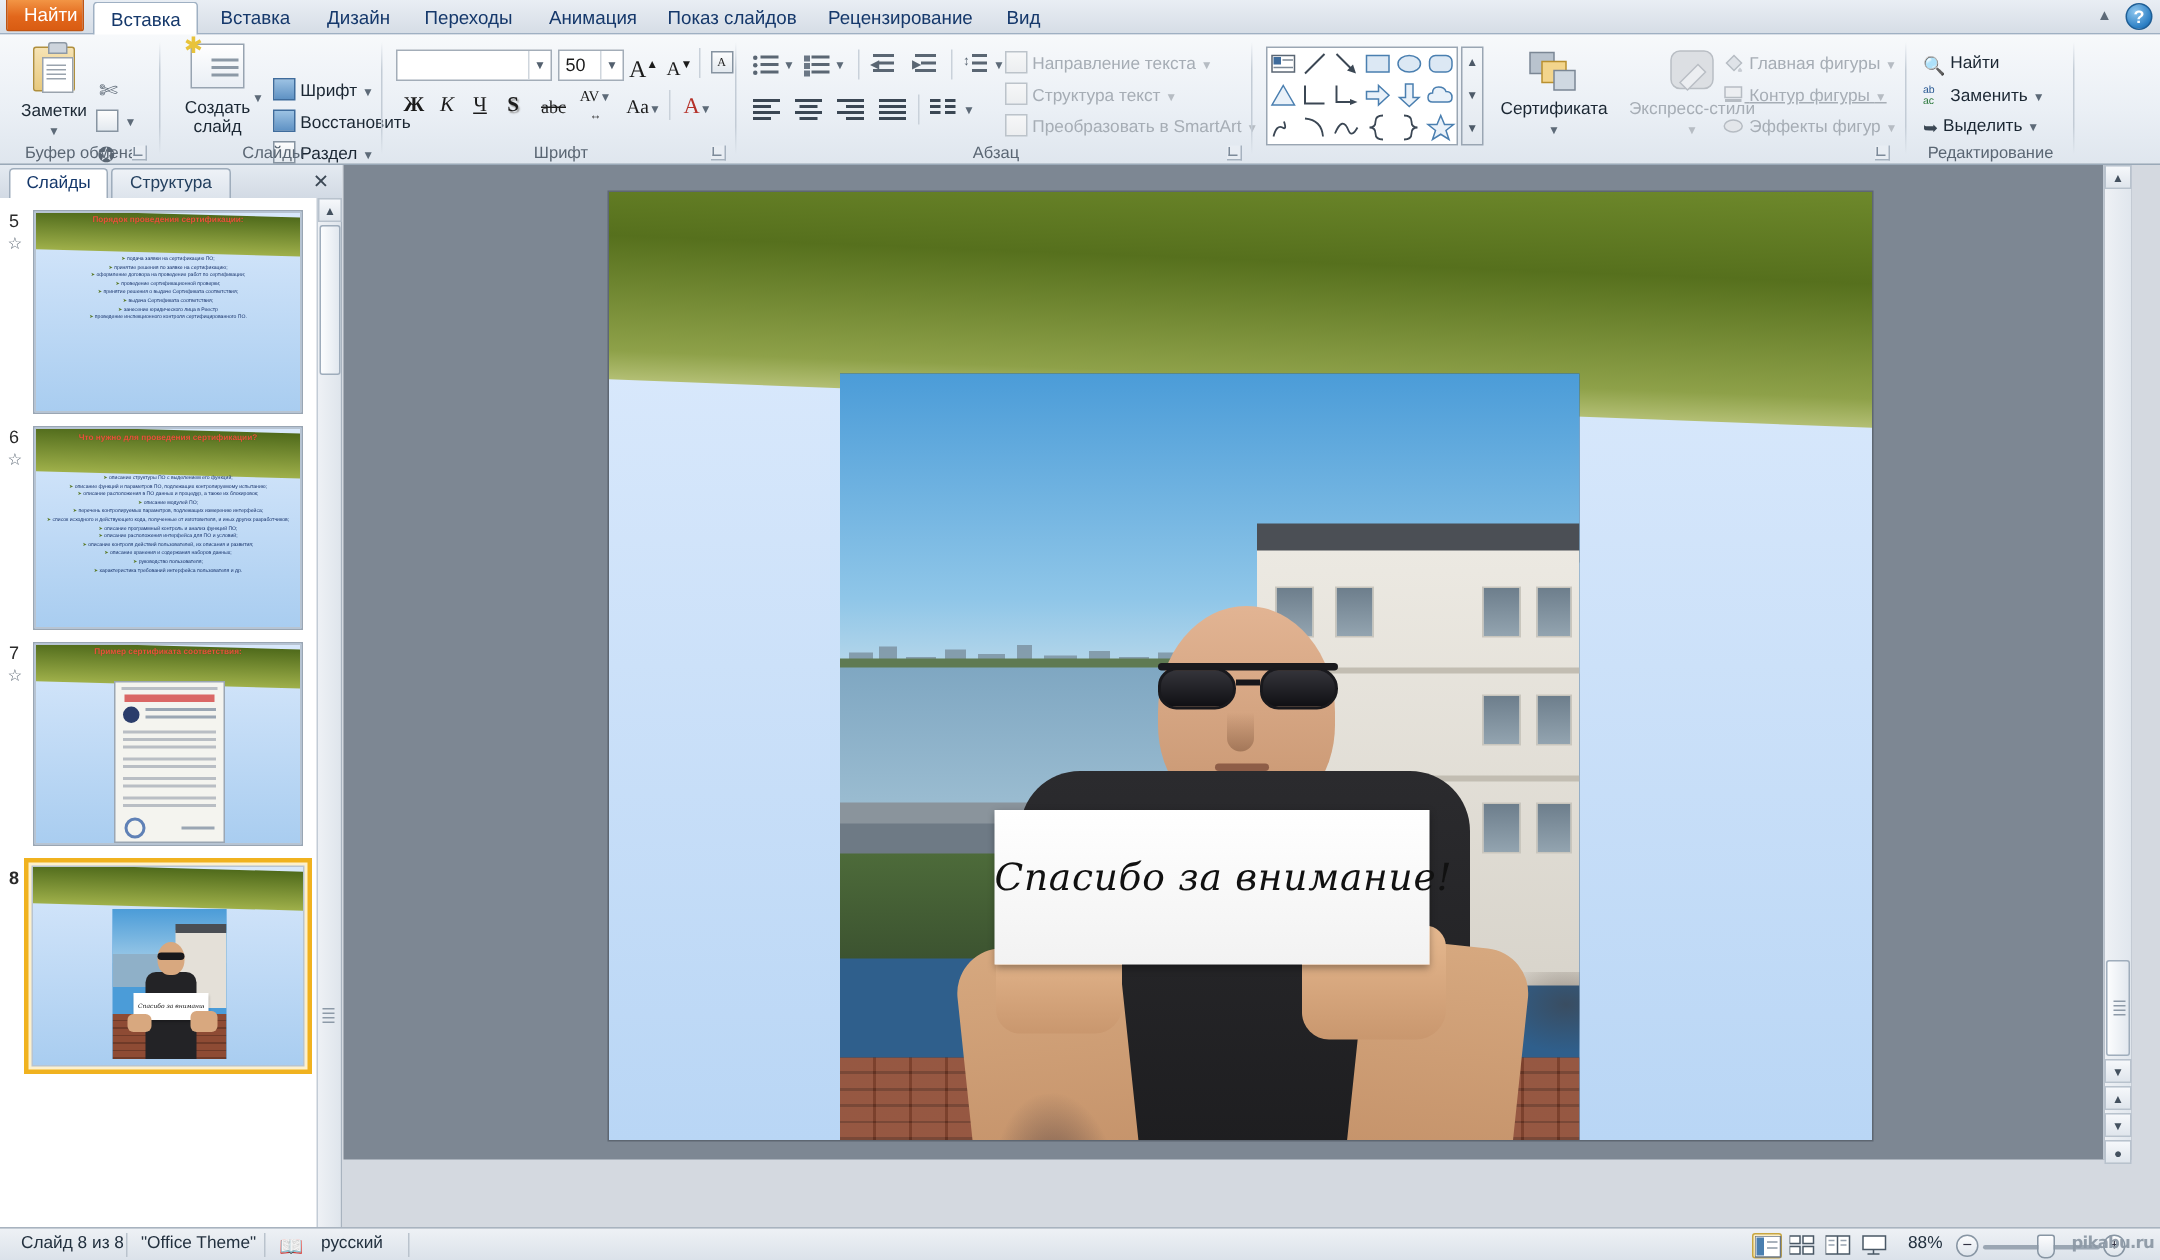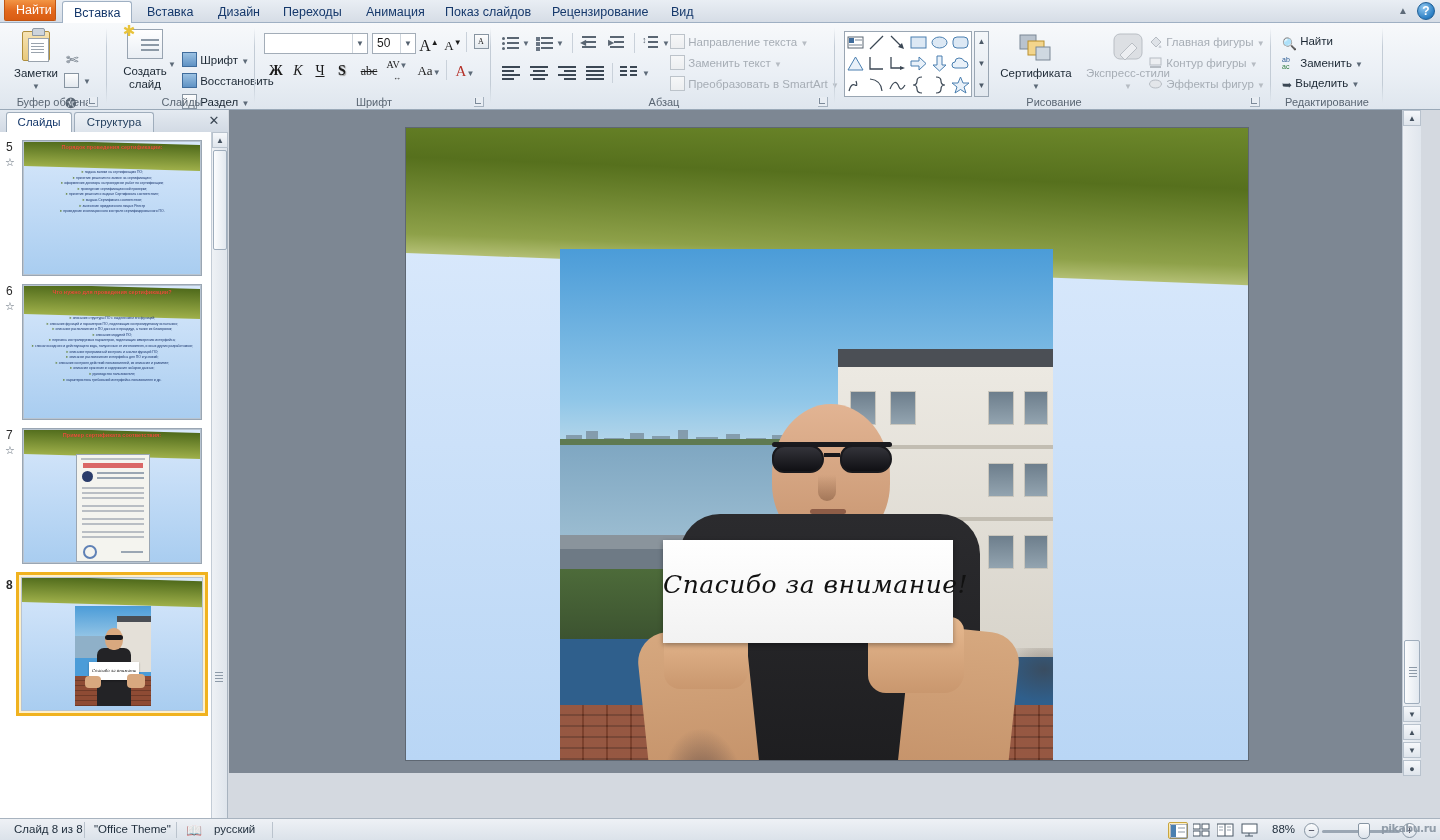--- a/index.html
+++ b/index.html
@@ -539,21 +539,21 @@
       </div>
       <span class="caret" style="position:absolute;left:150px;top:46px;">▼</span>
 
       <div class="btn-sm dim" style="left:178px;top:8px;text-align:center;">
         <span class="mini-ico dim" style="position:relative;display:inline-block;top:3px;"></span>
         <span>Направление текста</span>
         <span class="caret dim">▼</span>
       </div>
       <div class="btn-sm dim" style="left:178px;top:29px;">
         <span class="mini-ico dim" style="position:relative;display:inline-block;top:3px;"></span>
-        <span>Заменить текст</span>
+        <span>Структура текст</span>
         <span class="caret dim">▼</span>
       </div>
       <div class="btn-sm dim" style="left:178px;top:50px;">
         <span class="mini-ico dim" style="position:relative;display:inline-block;top:3px;"></span>
         <span>Преобразовать в SmartArt</span>
         <span class="caret dim">▼</span>
       </div>
       <div class="group-label">Абзац</div>
       <div class="dialog-launcher" style="left:326px;"></div>
       <div class="group-sep" style="left:342px;"></div>
@@ -648,40 +648,39 @@
       <div class="btn-sm dim" style="left:312px;top:8px;">
         <span style="display:inline-block;position:relative;top:3px;">
           <svg width="15" height="15">
               <path d="M3 8 l5 -5 l5 5 l-5 5 z" fill="#dfe3e8" stroke="#b6bcc3"></path>
               <path d="M12 11 q3 3 0 3 q-3 0 0 -3" fill="#c9ced5"></path>
             </svg>
         </span>
         <span>Главная фигуры</span>
         <span class="caret dim">▼</span>
       </div>
-      <div class="btn-sm dim" style="left:312px;top:29px;">
+      <div class="btn-sm dim" style="left:312px;top:29px;text-decoration:underline;">
         <span style="display:inline-block;position:relative;top:3px;">
           <svg width="15" height="15">
               <rect x="2" y="3" width="11" height="7" fill="#eceef1" stroke="#b6bcc3"></rect>
               <rect x="2" y="11" width="11" height="2" fill="#b6bcc3"></rect>
             </svg>
         </span>
         <span>Контур фигуры</span>
         <span class="caret dim">▼</span>
       </div>
       <div class="btn-sm dim" style="left:312px;top:50px;">
         <span style="display:inline-block;position:relative;top:3px;">
           <svg width="15" height="15">
               <ellipse cx="7.5" cy="8" rx="6" ry="4" fill="#e3e6ea" stroke="#b6bcc3"></ellipse>
             </svg>
         </span>
         <span>Эффекты фигур</span>
         <span class="caret dim">▼</span>
       </div>
-      <div class="group-label">Рисование</div>
       <div class="dialog-launcher" style="left:414px;"></div>
       <div class="group-sep" style="left:434px;"></div>
     </div>
 
     <div class="group" style="left:1272px;width:110px;">
       <div class="btn-sm" style="left:10px;top:8px;">
         <span style="display:inline-block;position:relative;top:3px;color:#2a5a94;font-size:12px;">🔍</span>
         <span>Найти</span>
       </div>
       <div class="btn-sm" style="left:10px;top:29px;">

